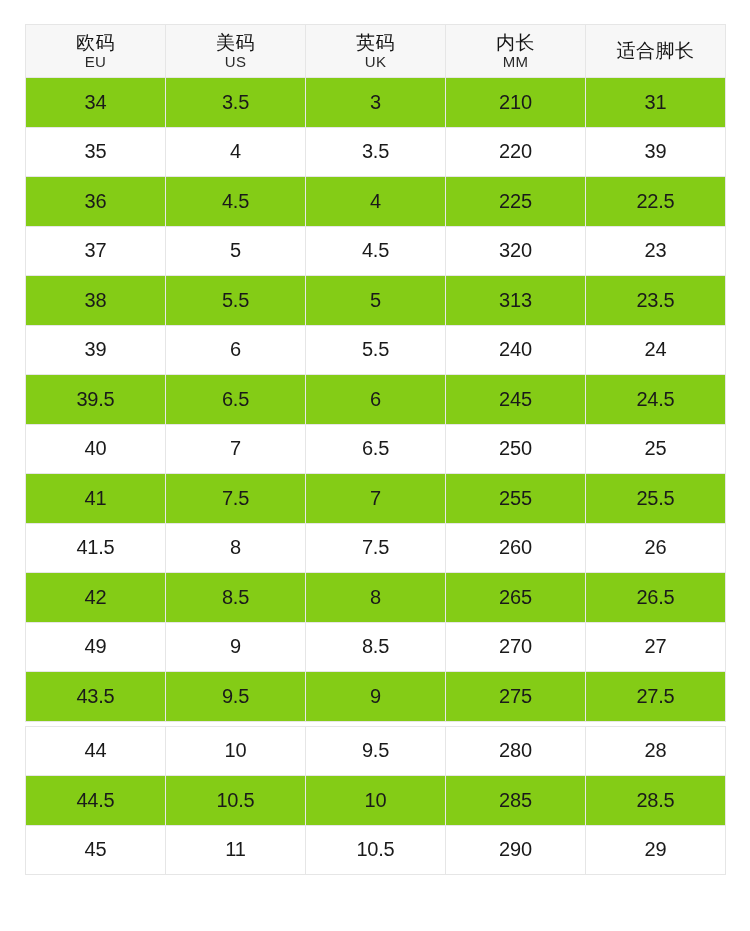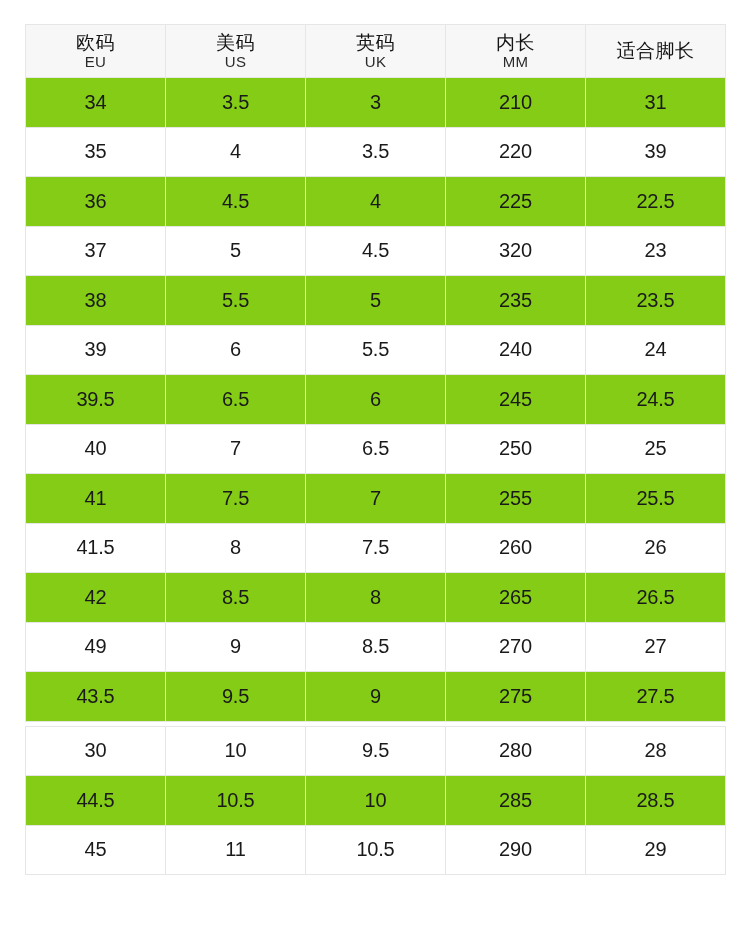--- a/index.html
+++ b/index.html
@@ -165,21 +165,21 @@
             <td>37</td>
             <td>5</td>
             <td>4.5</td>
             <td>320</td>
             <td>23</td>
           </tr>
           <tr class="stripe">
             <td>38</td>
             <td>5.5</td>
             <td>5</td>
-            <td>235</td>
+            <td>313</td>
             <td>23.5</td>
           </tr>
           <tr>
             <td>39</td>
             <td>6</td>
             <td>5.5</td>
             <td>240</td>
             <td>24</td>
           </tr>
           <tr class="stripe">
@@ -239,21 +239,21 @@
     <table class="size-table block-two">
       <colgroup>
         <col>
           <col>
           <col>
           <col>
           <col>
       </colgroup>
       <tbody id="body-extended">
           <tr>
-            <td>30</td>
+            <td>44</td>
             <td>10</td>
             <td>9.5</td>
             <td>280</td>
             <td>28</td>
           </tr>
           <tr class="stripe">
             <td>44.5</td>
             <td>10.5</td>
             <td>10</td>
             <td>285</td>

